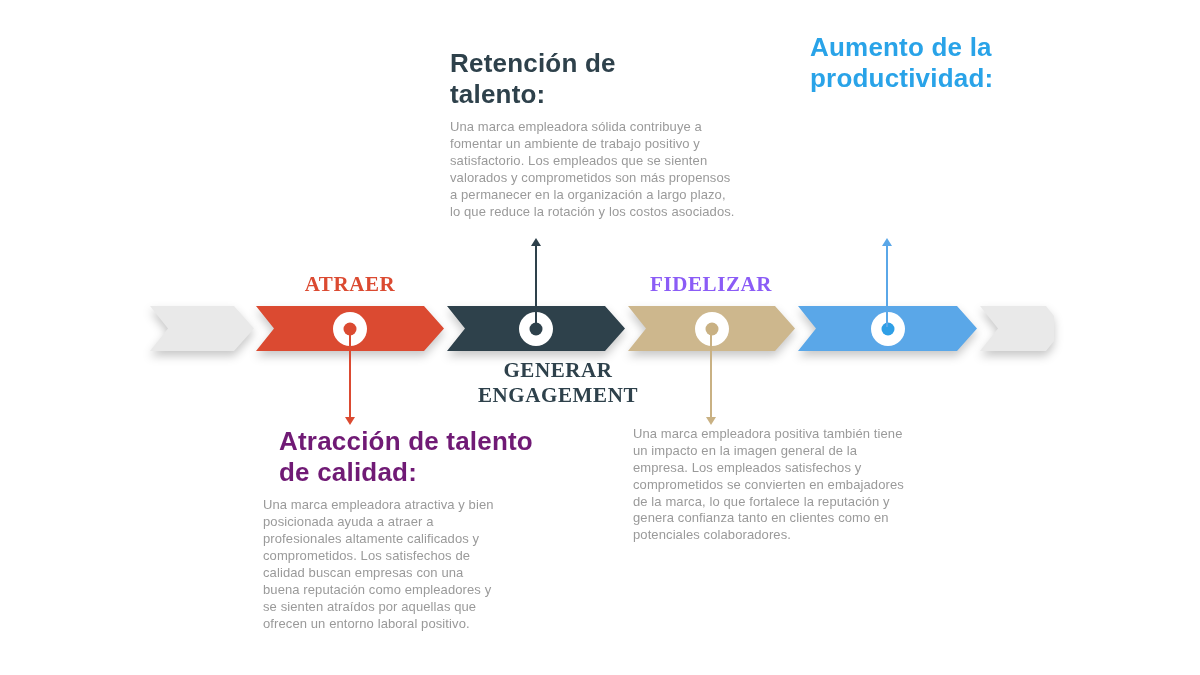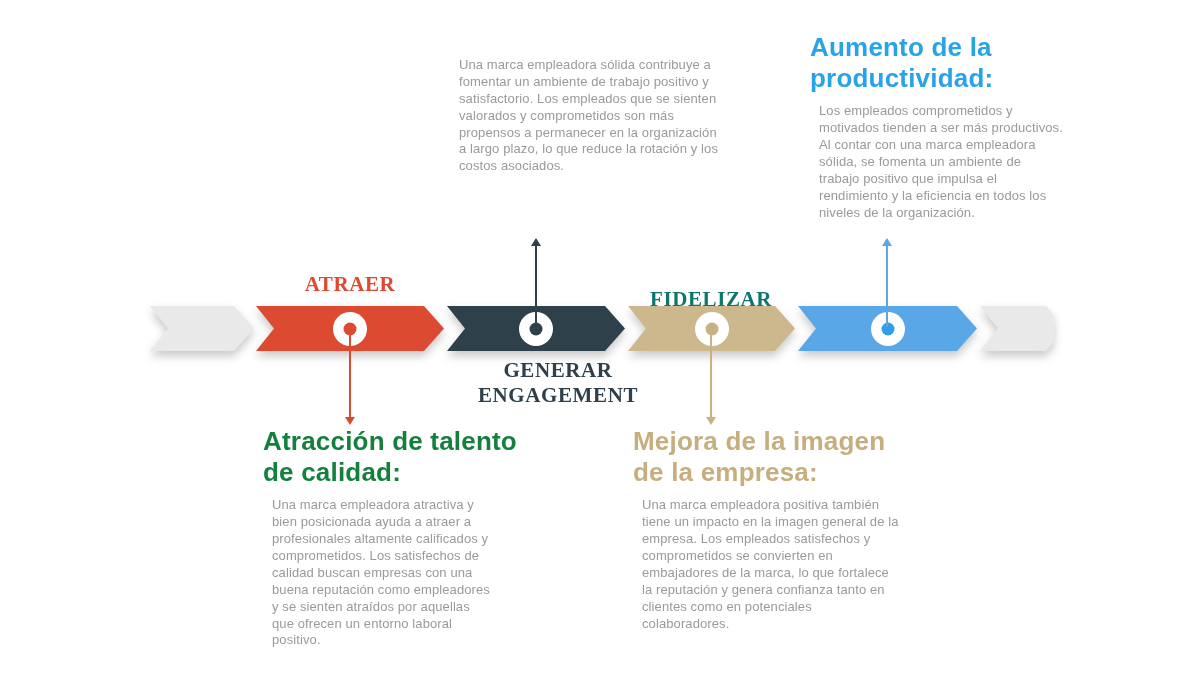--- a/index.html
+++ b/index.html
@@ -8,28 +8,28 @@
     font-family:"Liberation Sans", sans-serif; overflow:hidden;
   }
 
   
   .callout { position:absolute; }
   .callout .title {
     margin:0 0 10px 0; font-size:26px; font-weight:700; line-height:1.18;
     letter-spacing:0.2px;
   }
   .callout .body {
-    margin:9px; font-size:13px; line-height:1.3; color:#9a9a9a; letter-spacing:0.1px;
+    margin:0; font-size:13px; line-height:1.3; color:#9a9a9a; letter-spacing:0.1px;
   }
   #callout-retencion     { left:450px; top:48px;  width:285px; }
   #callout-retencion .title { width:200px; color:#2e414b; }
   #callout-productividad { left:810px; top:32px;  width:262px; }
   #callout-productividad .title { width:215px; color:#29a3e8; }
   #callout-atraccion     { left:263px; top:426px; width:240px; }
-  #callout-atraccion .title { width:270px; color:#15803d; }
+  #callout-atraccion .title { width:270px; color:#701a75;margin-left:16px; }
   #callout-imagen        { left:633px; top:426px; width:278px; }
   #callout-imagen .title { width:285px; color:#c6ae7f; }
 
   
   .seg-wrap {
     position:absolute; top:306px; height:45px;
     filter:drop-shadow(0 5px 5px rgba(0,0,0,0.22));
   }
   .seg { position:relative; width:100%; height:100%; }
   .chev {
@@ -83,45 +83,44 @@
   #conn-productividad .head { top:-7px; border-bottom:8px solid #5aa7e8; }
 
   
   .stage-label {
     position:absolute; width:220px; text-align:center;
     font-size:21px; font-weight:700; letter-spacing:0.6px; line-height:1.2;
     z-index:2;
     font-family:Liberation Serif, serif;
   }
   #label-atraer     { left:240px; top:272px; color:#db4a31; }
-  #label-fidelizar  { left:601px; top:272px; color:#0f766e;margin-top:15px; }
+  #label-fidelizar  { left:601px; top:272px; color:#8b5cf6; }
   #label-engagement { left:448px; top:358px; color:#2e414b; }
   #label-retener    { left:777px; top:358px; color:#29a3e8; }
 </style>
 </head>
 <body>
 
 <div class="canvas">
 
   <section class="callout" id="callout-retencion">
+    <h2 class="title">Retención de talento:</h2>
     <p class="body">Una marca empleadora sólida contribuye a fomentar un ambiente de trabajo positivo y satisfactorio. Los empleados que se sienten valorados y comprometidos son más propensos a permanecer en la organización a largo plazo, lo que reduce la rotación y los costos asociados.</p>
   </section>
 
   <section class="callout" id="callout-productividad">
     <h2 class="title">Aumento de la productividad:</h2>
-    <p class="body">Los empleados comprometidos y motivados tienden a ser más productivos. Al contar con una marca empleadora sólida, se fomenta un ambiente de trabajo positivo que impulsa el rendimiento y la eficiencia en todos los niveles de la organización.</p>
   </section>
 
   <section class="callout" id="callout-atraccion">
     <h2 class="title">Atracción de talento de calidad:</h2>
     <p class="body">Una marca empleadora atractiva y bien posicionada ayuda a atraer a profesionales altamente calificados y comprometidos. Los satisfechos de calidad buscan empresas con una buena reputación como empleadores y se sienten atraídos por aquellas que ofrecen un entorno laboral positivo.</p>
   </section>
 
   <section class="callout" id="callout-imagen">
-    <h2 class="title">Mejora de la imagen de la empresa:</h2>
     <p class="body">Una marca empleadora positiva también tiene un impacto en la imagen general de la empresa. Los empleados satisfechos y comprometidos se convierten en embajadores de la marca, lo que fortalece la reputación y genera confianza tanto en clientes como en potenciales colaboradores.</p>
   </section>
 
   <div class="seg-wrap" id="seg-start">
     <div class="seg chev bg-gray"></div>
   </div>
 
   <div class="seg-wrap" id="seg-atraer">
     <div class="seg chev bg-red">
       <span class="marker">

